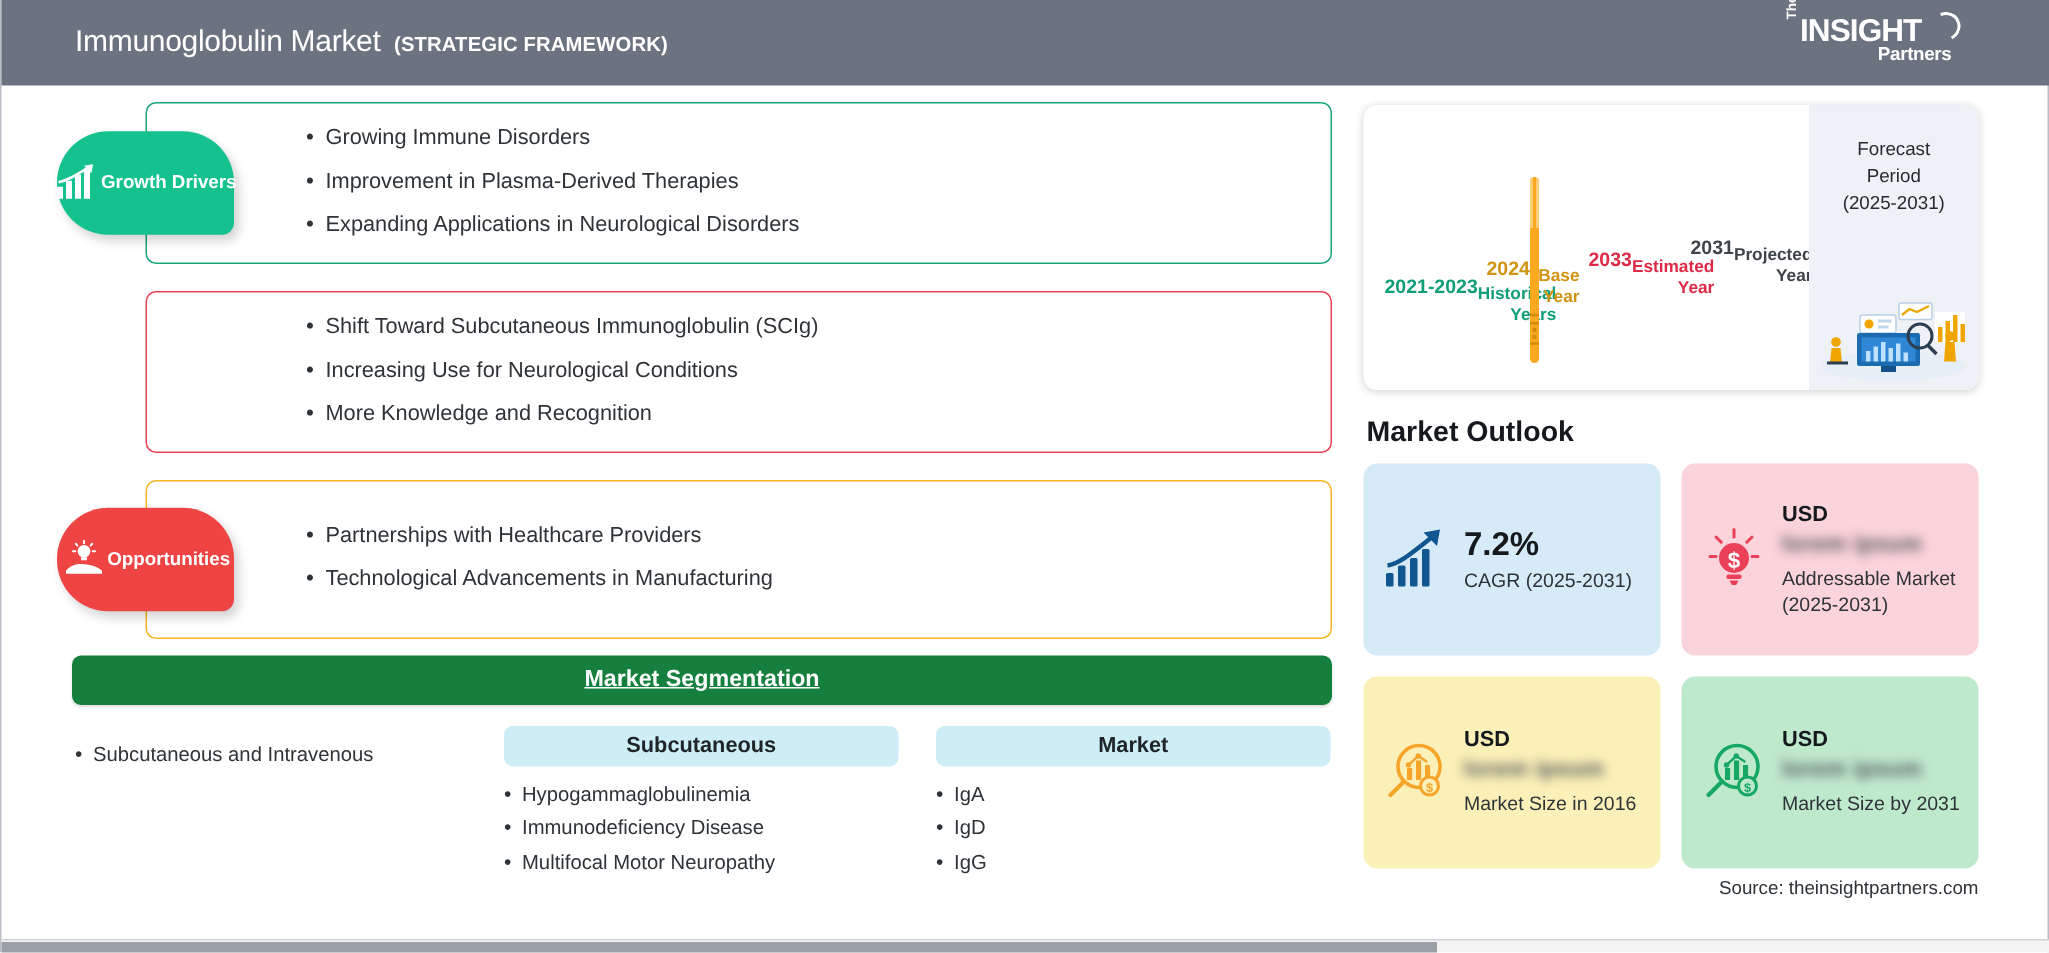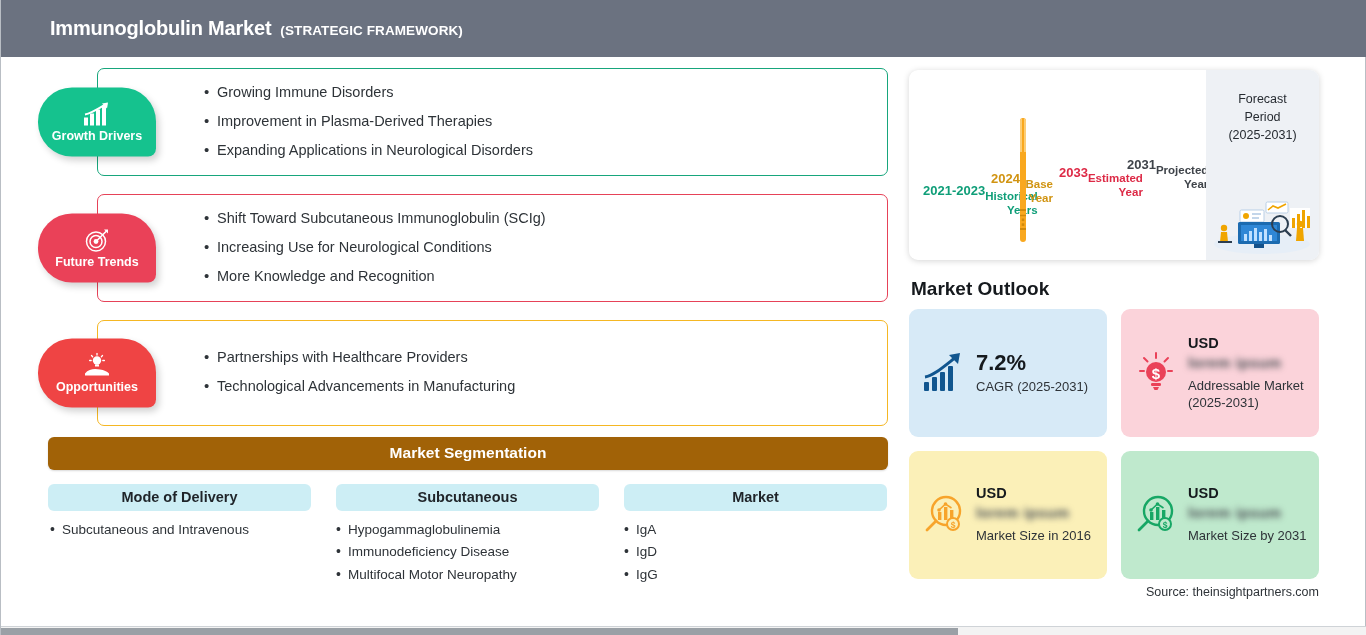--- a/index.html
+++ b/index.html
@@ -22,21 +22,21 @@
     position: absolute; left: 0; top: 0;
     width: 1366px; height: 57px;
     background: #6b7280;
     display: flex; align-items: center;
   }
   .header-title-wrap {
     margin-left: 49px;
     display: flex; align-items: baseline; gap: 9px;
   }
   .header-title {
-    color: #ffffff; font-size: 20px; font-weight: bold;
+    color: #ffffff; font-size: 20px; font-weight: normal;
     letter-spacing: -0.2px;
     text-align: center;
   }
   .header-sub {
     color: #ffffff; font-size: 13.5px; font-weight: bold;
     letter-spacing: 0.1px;
   }
   .logo {
     position: absolute; right: 58px; top: 8px;
     width: 120px; height: 42px;
@@ -87,21 +87,21 @@
   .bullet::before {
     content: "\2022"; position: absolute; left: 0; top: -1px;
     font-size: 15px; color: #2e3338;
   }
 
   .tag {
     position: absolute; left: -60px; top: 50%;
     transform: translateY(-50%);
     width: 118px; height: 69px;
     border-radius: 34px 34px 34px 34px;
-    display: flex; flex-direction: column;
+    display: flex; flex-direction: row;
     align-items: center; justify-content: center;
     gap: 1px;
     box-shadow: 3px 4px 7px rgba(0,0,0,0.18);
   }
   .tag-label {
     color: #ffffff; font-size: 12.5px; font-weight: bold;
     white-space: nowrap;
   }
   .tag-icon { width: 30px; height: 26px; display:block; }
 
@@ -109,24 +109,25 @@
   .p-green { border: 1.4px solid #17a67c; }
   .t-green { background: #15c28e; border-bottom-right-radius: 8px; }
   .p-red   { border: 1.4px solid #e64258; }
   .t-red   { background: #ea4158; border-bottom-right-radius: 8px; }
   .p-org   { border: 1.4px solid #f5b723; }
   .t-org   { background: #ef4444; border-bottom-right-radius: 8px; }
 
   
   .seg-banner {
     margin: 11px 0 0 47px; width: 840px; height: 33px;
-    background: #a16207; border-radius: 6px;
+    background: #15803d; border-radius: 6px;
     display: flex; align-items: center; justify-content: center;
     color: #fff; font-size: 15.5px; font-weight: bold;
     box-shadow: 0 1px 2px rgba(0,0,0,0.15);
+    text-decoration: underline;
   }
   .seg-cols {
     margin: 14px 0 0 47px; width: 840px;
     display: flex; gap: 25px;
   }
   .seg-col { width: 263px; }
   .seg-head {
     height: 27px; background: #cdeef5; border-radius: 6px;
     display: flex; align-items: center; justify-content: center;
     font-size: 14.5px; font-weight: bold; color: #1f2429;
@@ -225,20 +226,26 @@
 </head>
 <body>
 
 <div class="page">
 
   <div class="header">
     <div class="header-title-wrap">
       <span class="header-title">Immunoglobulin Market</span>
       <span class="header-sub">(STRATEGIC FRAMEWORK)</span>
     </div>
+    <div class="logo">
+      <span class="logo-the">The</span>
+      <span class="logo-insight">INSIGHT</span>
+      <span class="logo-swoosh"></span>
+      <span class="logo-partners">Partners</span>
+    </div>
   </div>
 
   <div class="left-col">
 
     <div class="pillar p-green" style="margin-top:11px">
       <div class="tag t-green">
         <span class="tag-icon">
           <svg viewBox="0 0 30 26" width="30" height="26">
             <rect x="2" y="16" width="4" height="8" fill="#fff"></rect>
             <rect x="8" y="12" width="4" height="12" fill="#fff"></rect>
@@ -251,32 +258,20 @@
         <span class="tag-label">Growth Drivers</span>
       </div>
       <div class="pillar-body">
         <div class="bullet">Growing Immune Disorders</div>
         <div class="bullet">Improvement in Plasma-Derived Therapies</div>
         <div class="bullet">Expanding Applications in Neurological Disorders</div>
       </div>
     </div>
 
     <div class="pillar p-red" style="margin-top:18px">
-      <div class="tag t-red">
-        <span class="tag-icon">
-          <svg viewBox="0 0 30 26" width="30" height="26">
-            <circle cx="14" cy="14" r="9.5" stroke="#fff" stroke-width="1.5" fill="none"></circle>
-            <circle cx="14" cy="14" r="6" stroke="#fff" stroke-width="1.5" fill="none"></circle>
-            <circle cx="14" cy="14" r="2.4" fill="#fff"></circle>
-            <path d="M14 14 L25 3" stroke="#fff" stroke-width="1.6" fill="none"></path>
-            <path d="M22 2 L26 2 L26 6 Z" fill="#fff"></path>
-          </svg>
-        </span>
-        <span class="tag-label">Future Trends</span>
-      </div>
       <div class="pillar-body">
         <div class="bullet">Shift Toward Subcutaneous Immunoglobulin (SCIg)</div>
         <div class="bullet">Increasing Use for Neurological Conditions</div>
         <div class="bullet">More Knowledge and Recognition</div>
       </div>
     </div>
 
     <div class="pillar p-org" style="margin-top:18px">
       <div class="tag t-org">
         <span class="tag-icon">
@@ -297,21 +292,20 @@
       </div>
       <div class="pillar-body">
         <div class="bullet">Partnerships with Healthcare Providers</div>
         <div class="bullet">Technological Advancements in Manufacturing</div>
       </div>
     </div>
 
     <div class="seg-banner">Market Segmentation</div>
     <div class="seg-cols">
       <div class="seg-col">
-        <div class="seg-head">Mode of Delivery</div>
         <div class="seg-list">
           <div class="seg-item">Subcutaneous and Intravenous</div>
         </div>
       </div>
       <div class="seg-col">
         <div class="seg-head">Subcutaneous</div>
         <div class="seg-list">
           <div class="seg-item">Hypogammaglobulinemia</div>
           <div class="seg-item">Immunodeficiency Disease</div>
           <div class="seg-item">Multifocal Motor Neuropathy</div>

